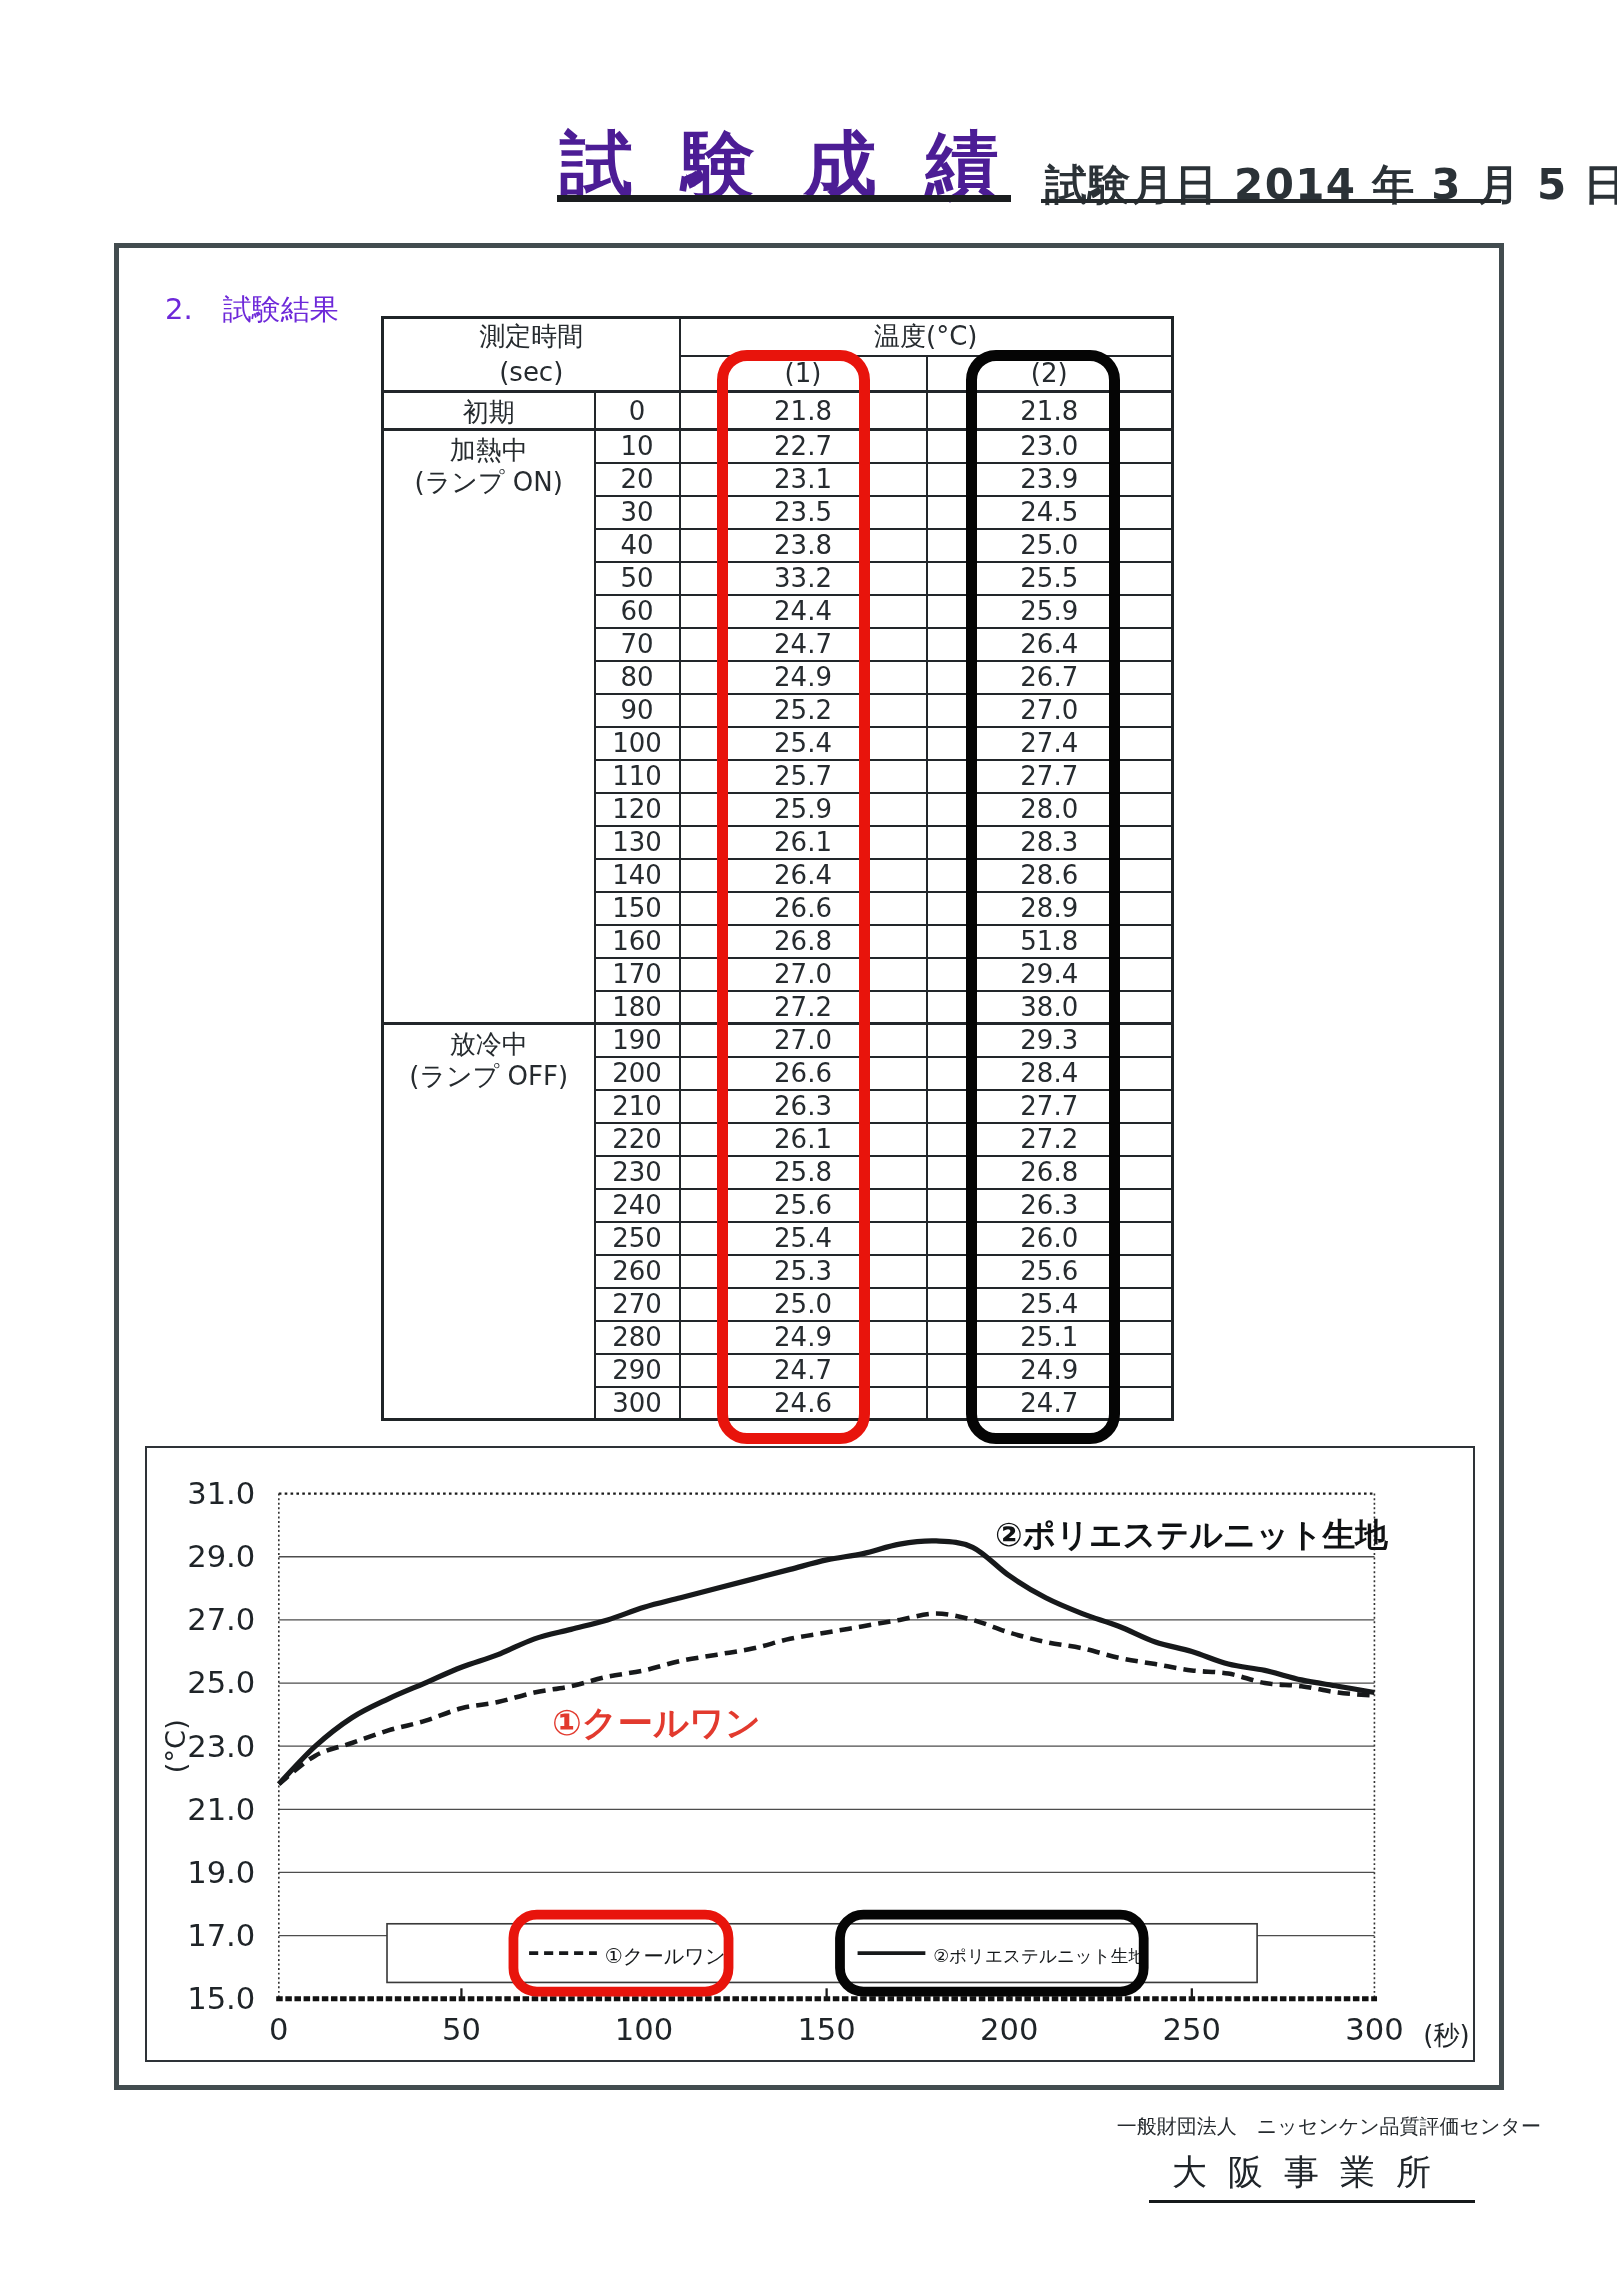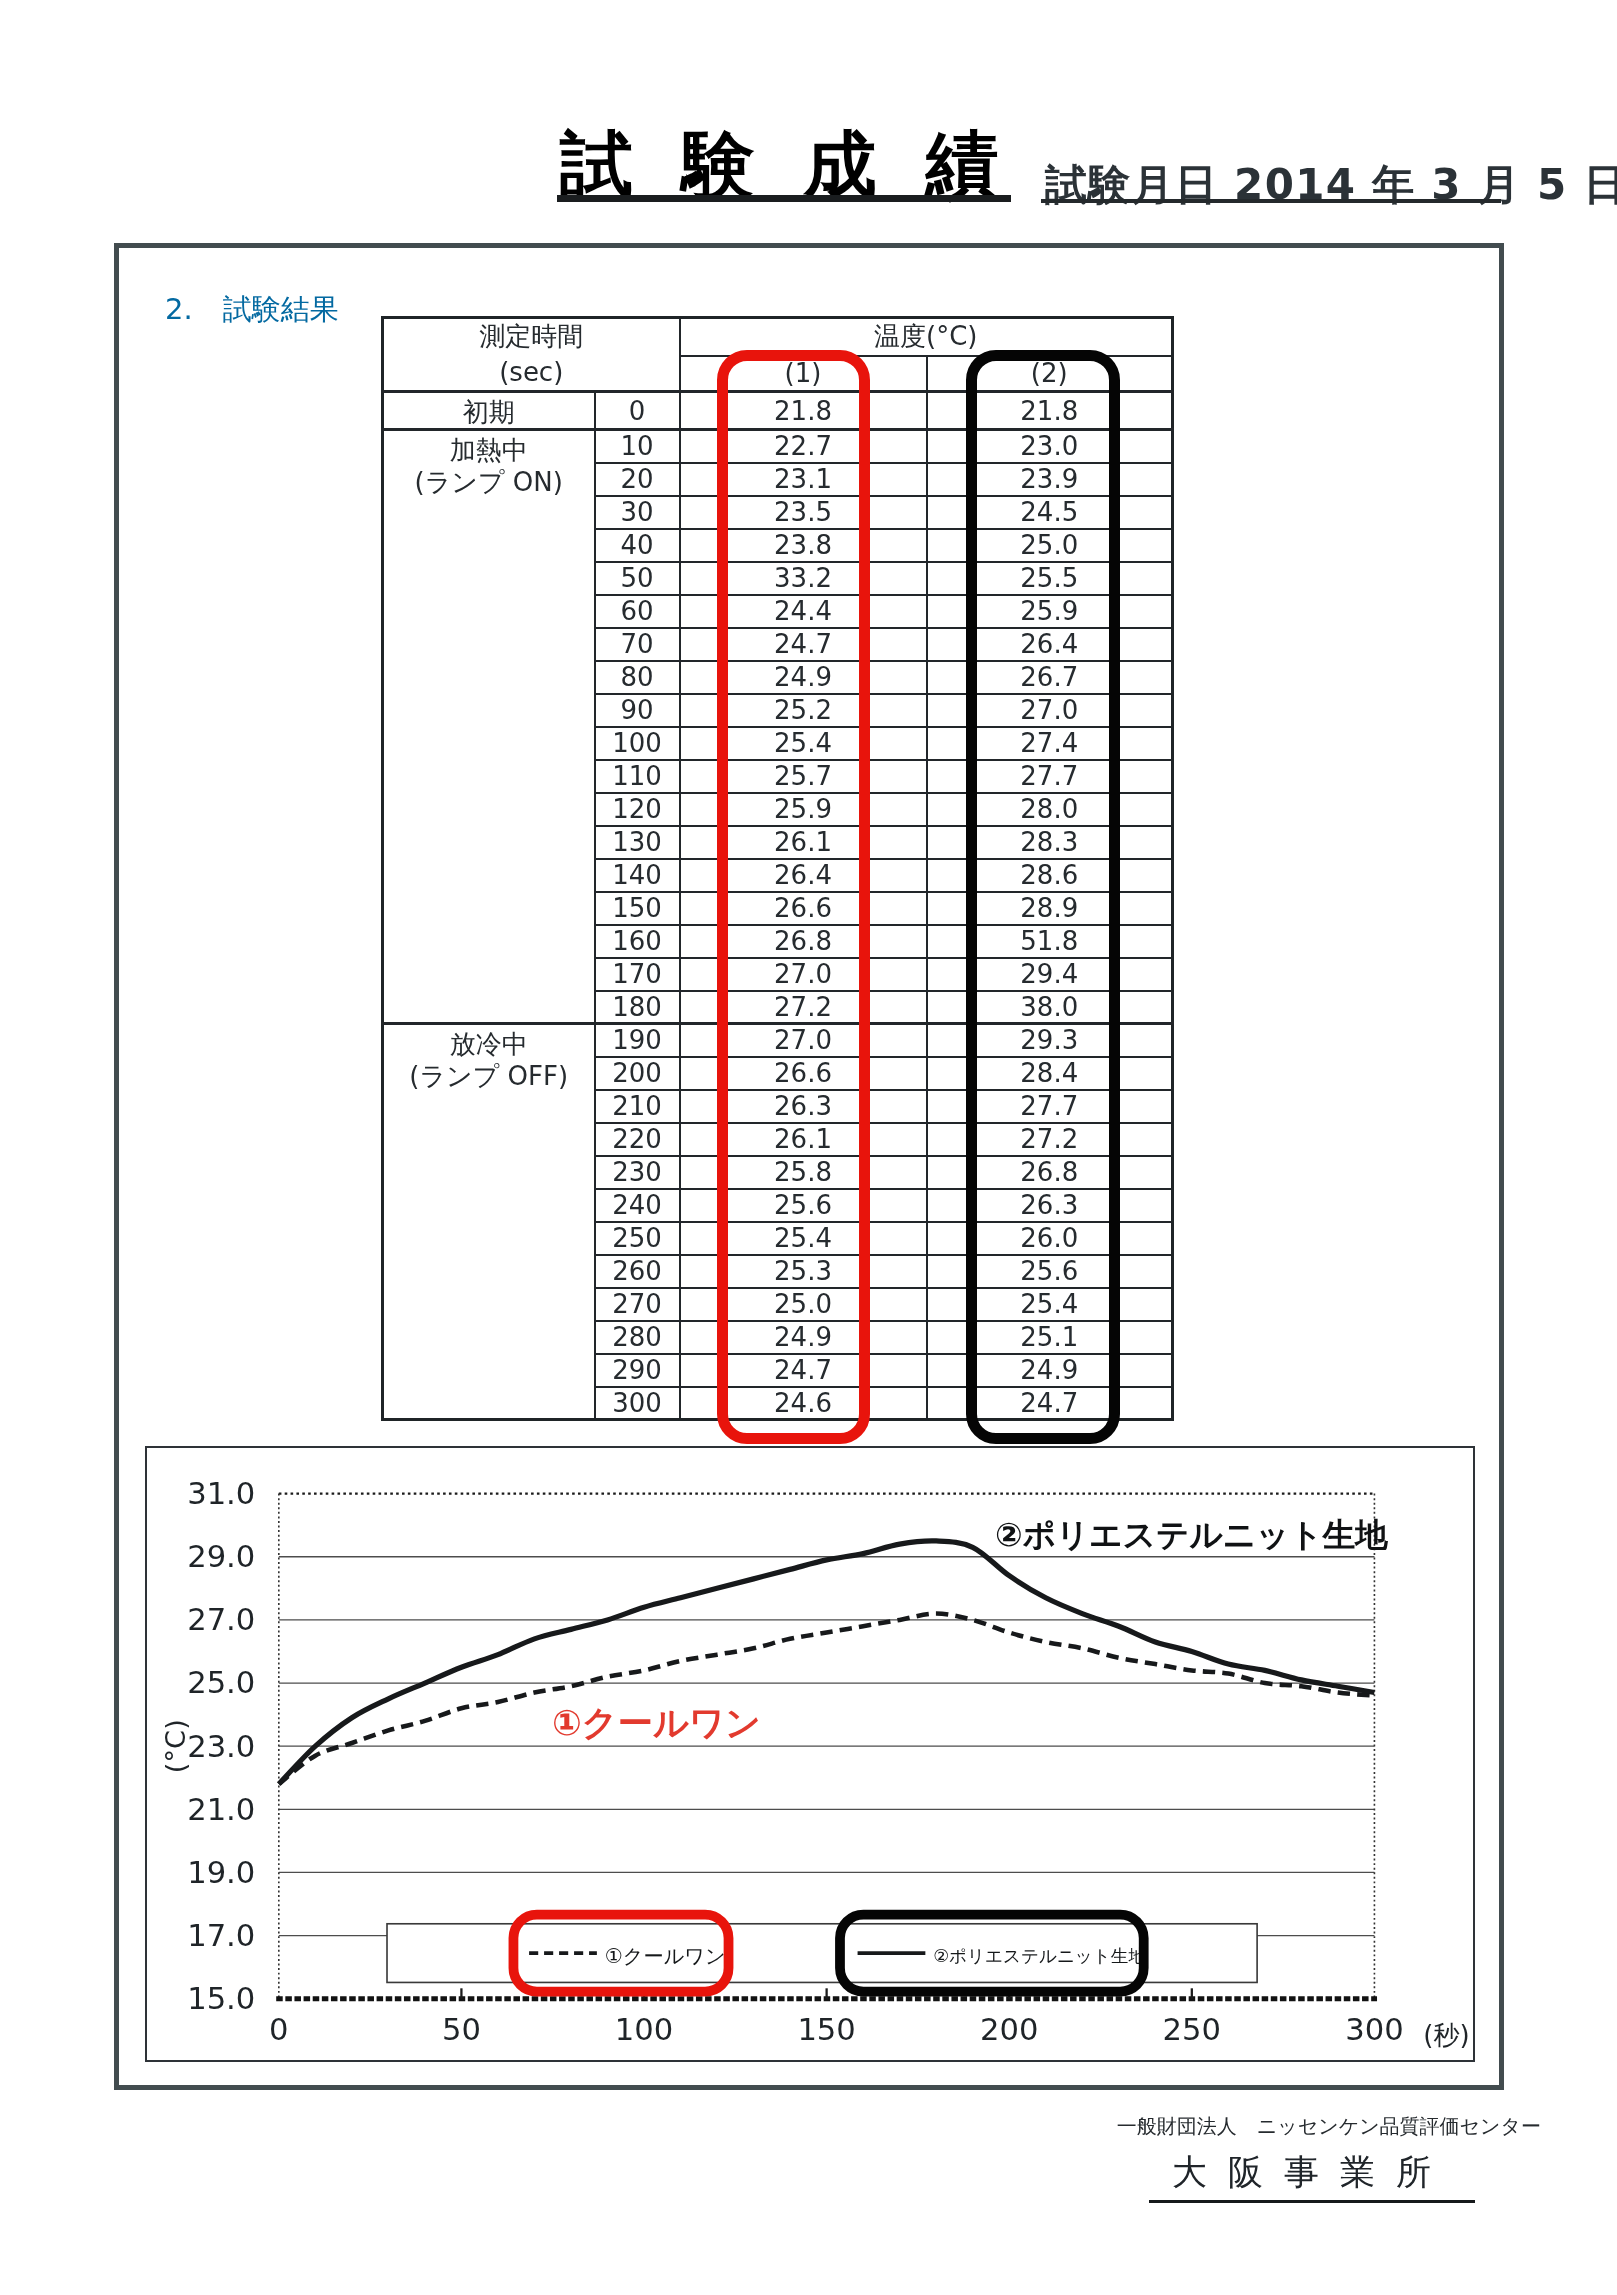--- a/index.html
+++ b/index.html
@@ -6,32 +6,32 @@
   html,body { background:#ffffff; }
   body {
     width:1617px; height:2295px; position:relative;
     font-family:"DejaVu Sans","Liberation Sans",sans-serif;
     color:#23282c;
   }
   
   .doc-title {
     position:absolute; left:560px; top:117px;
     font-size:73px; font-weight:bold; letter-spacing:11.7px;
-    color:#000000; white-space:nowrap;
+    color:#4c1d95; white-space:nowrap;
   }
   .title-underline { position:absolute; left:557px; top:195px; width:454px; height:6.5px; background:#1a1d1f; }
   .doc-date {
     position:absolute; left:1045px; top:157px;
     font-size:42px; font-weight:bold; color:#2b3237; white-space:nowrap; letter-spacing:1.3px;
   }
   .date-underline { position:absolute; left:1041px; top:199px; width:460px; height:3.9px; background:#24292c; }
 
   
   .outer-box { position:absolute; left:114px; top:243px; width:1390px; height:1847px; border:5.2px solid #424c4f; background:#fff; }
-  .section-heading { position:absolute; left:165px; top:290px; font-size:29px; color:#0369a1; white-space:nowrap; }
+  .section-heading { position:absolute; left:165px; top:290px; font-size:29px; color:#6d28d9; white-space:nowrap; }
   .section-heading .no { margin-right:30px; }
 
   
   table.results { position:absolute; left:381px; top:316px; border-collapse:collapse; table-layout:fixed; background:#fff; border:3.3px solid #1f2427; }
   table.results col.c-label { width:212px; }
   table.results col.c-time  { width:85px; }
   table.results col.c-v1    { width:247px; }
   table.results col.c-v2    { width:246px; }
   table.results th, table.results td {
     border:2px solid #22262a; font-weight:normal;

